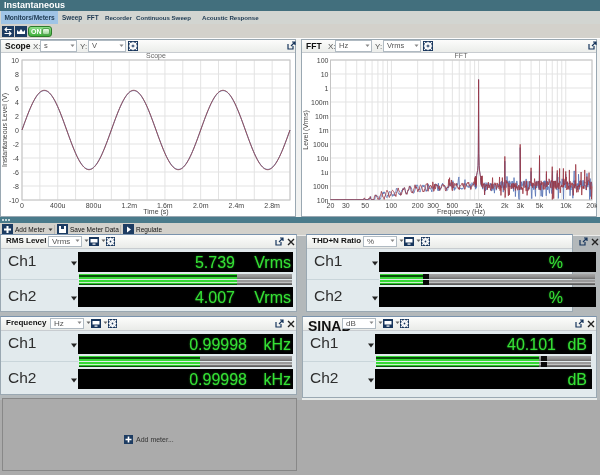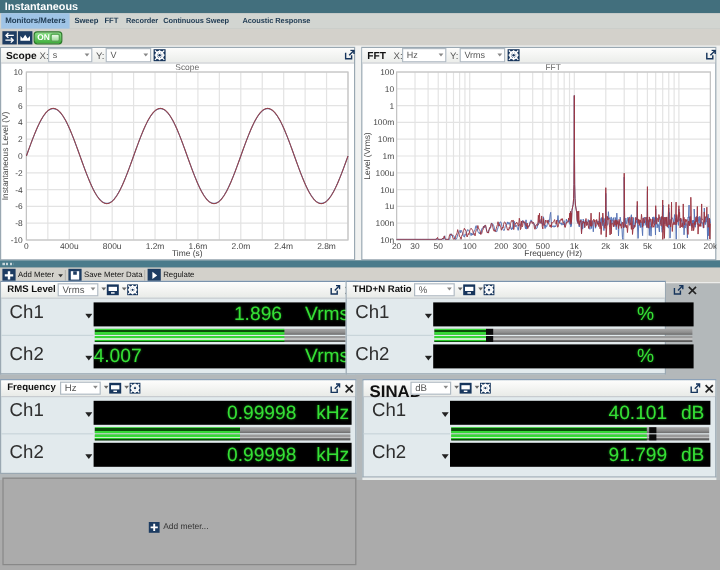--- a/index.html
+++ b/index.html
@@ -204,36 +204,36 @@
       </svg>
       <svg width="8" height="8" style="position:absolute;left:286px;top:3px">
         <path d="M1 1 7 7M7 1 1 7" stroke="#222" stroke-width="1.4"></path>
       </svg>
     </div>
     <div style="position:absolute;left:7px;top:17px;font-size:15.5px;color:#2e2e2e">Ch1</div>
     <svg width="6" height="5" style="position:absolute;left:70px;top:26px">
       <path d="M0 0.5h6L3 4.5z" fill="#222"></path>
     </svg>
     <div style="position:absolute;left:77px;top:17px;width:215px;height:20px;background:#000"></div>
-    <div style="position:absolute;left:77px;top:17px;right:61px;height:20px;color:#35e035;font-size:16px;text-align:right;line-height:21px;text-shadow:0 0 2px rgba(53,224,53,0.55)">1.896</div>
+    <div style="position:absolute;left:77px;top:17px;right:61px;height:20px;color:#35e035;font-size:16px;text-align:right;line-height:21px;text-shadow:0 0 2px rgba(53,224,53,0.55)">5.739</div>
     <div style="position:absolute;left:77px;top:17px;right:5px;height:20px;color:#35e035;font-size:16px;text-align:right;line-height:21px;text-shadow:0 0 2px rgba(53,224,53,0.55)">Vrms</div>
     <div style="position:absolute;left:7px;top:52px;font-size:15.5px;color:#2e2e2e">Ch2</div>
     <svg width="6" height="5" style="position:absolute;left:70px;top:61px">
       <path d="M0 0.5h6L3 4.5z" fill="#222"></path>
     </svg>
     <div style="position:absolute;left:77px;top:52px;width:215px;height:20px;background:#000"></div>
-    <div style="position:absolute;left:77px;top:52px;right:61px;height:20px;color:#35e035;font-size:16px;text-align:left;line-height:21px;text-shadow:0 0 2px rgba(53,224,53,0.55)">4.007</div>
+    <div style="position:absolute;left:77px;top:52px;right:61px;height:20px;color:#35e035;font-size:16px;text-align:right;line-height:21px;text-shadow:0 0 2px rgba(53,224,53,0.55)">4.007</div>
     <div style="position:absolute;left:77px;top:52px;right:5px;height:20px;color:#35e035;font-size:16px;text-align:right;line-height:21px;text-shadow:0 0 2px rgba(53,224,53,0.55)">Vrms</div>
     <div style="position:absolute;left:0px;top:44px;width:77px;height:1px;background:#c9d5da"></div>
     <div style="position:absolute;left:78px;top:39px;width:213px;height:5px;background:linear-gradient(#a8a8a8,#8e8e8e 60%,#6a6a6a)"></div>
     <div style="position:absolute;left:78px;top:39px;width:158px;height:5px;background:linear-gradient(#35d935 0 20%,#0a4d0a 20% 60%,#35d935 60% 100%)"></div>
     <div style="position:absolute;left:78px;top:45px;width:213px;height:5px;background:linear-gradient(#9a9a9a 0 40%,#c0c0c0 40% 60%,#808080 60%,#505050)"></div>
     <div style="position:absolute;left:78px;top:45px;width:158px;height:5px;background:linear-gradient(#35d935 0 40%,#c8f0c8 40% 60%,#28c828 60% 80%,#0a4d0a 80% 100%)"></div>
   </div>
-<div style="position:absolute;left:288px;top:234px;width:267px;height:78px;background:#e2eaed;border:1px solid #9aa8b2;border-top:1px solid #7a93ad;box-sizing:border-box">
+<div style="position:absolute;left:306px;top:234px;width:267px;height:78px;background:#e2eaed;border:1px solid #9aa8b2;border-top:1px solid #7a93ad;box-sizing:border-box">
     <div style="position:absolute;left:0;top:0;right:0;height:14px;background:linear-gradient(#fdfdfc,#e9ebe8);border-bottom:1px solid #c8ccd0">
       <span style="position:absolute;left:5px;top:1px;font-size:8px;font-weight:bold;color:#111">THD+N Ratio</span>
       <div style="position:absolute;left:56px;top:1px;width:34px;height:11px;background:#fff;border:1px solid #b0bac2;font-size:8px;color:#555;padding:0 3px;line-height:9px;overflow:hidden">%<svg width="5" height="4" style="position:absolute;left:26px;top:2px">
           <path d="M0.5 0.5h4L2.5 3z" fill="#888"></path>
         </svg></div>
       <svg width="5" height="4" style="position:absolute;left:92px;top:4px">
         <path d="M0.5 0.5h4L2.5 3z" fill="#666"></path>
       </svg>
       <div style="position:absolute;left:97px;top:2px;width:10px;height:9px;background:#17355c">
         <svg width="10" height="9">
@@ -370,21 +370,20 @@
       <path d="M0 0.5h6L3 4.5z" fill="#222"></path>
     </svg>
     <div style="position:absolute;left:72px;top:17px;width:217px;height:20px;background:#000"></div>
     <div style="position:absolute;left:72px;top:17px;right:40px;height:20px;color:#35e035;font-size:16px;text-align:right;line-height:21px;text-shadow:0 0 2px rgba(53,224,53,0.55)">40.101</div>
     <div style="position:absolute;left:72px;top:17px;right:9px;height:20px;color:#35e035;font-size:16px;text-align:right;line-height:21px;text-shadow:0 0 2px rgba(53,224,53,0.55)">dB</div>
     <div style="position:absolute;left:7px;top:52px;font-size:15.5px;color:#2e2e2e">Ch2</div>
     <svg width="6" height="5" style="position:absolute;left:65px;top:61px">
       <path d="M0 0.5h6L3 4.5z" fill="#222"></path>
     </svg>
     <div style="position:absolute;left:72px;top:52px;width:217px;height:20px;background:#000"></div>
-    <div style="position:absolute;left:72px;top:52px;right:40px;height:20px;color:#35e035;font-size:16px;text-align:right;line-height:21px;text-shadow:0 0 2px rgba(53,224,53,0.55)">91.799</div>
     <div style="position:absolute;left:72px;top:52px;right:9px;height:20px;color:#35e035;font-size:16px;text-align:right;line-height:21px;text-shadow:0 0 2px rgba(53,224,53,0.55)">dB</div>
     <div style="position:absolute;left:0px;top:44px;width:72px;height:1px;background:#c9d5da"></div>
     <div style="position:absolute;left:73px;top:39px;width:215px;height:5px;background:linear-gradient(#a8a8a8,#8e8e8e 60%,#6a6a6a)"></div>
     <div style="position:absolute;left:73px;top:39px;width:163px;height:5px;background:linear-gradient(#35d935 0 20%,#0a4d0a 20% 60%,#35d935 60% 100%)"></div>
     <div style="position:absolute;left:238px;top:39px;width:6px;height:5px;background:#0a0a0a"></div>
     <div style="position:absolute;left:73px;top:45px;width:215px;height:5px;background:linear-gradient(#9a9a9a 0 40%,#c0c0c0 40% 60%,#808080 60%,#505050)"></div>
     <div style="position:absolute;left:73px;top:45px;width:163px;height:5px;background:linear-gradient(#35d935 0 40%,#c8f0c8 40% 60%,#28c828 60% 80%,#0a4d0a 80% 100%)"></div>
     <div style="position:absolute;left:238px;top:45px;width:6px;height:5px;background:#0a0a0a"></div>
   </div>
 <div style="position:absolute;left:2px;top:398px;width:295px;height:73px;border:1px solid #888;background:#ababab">

